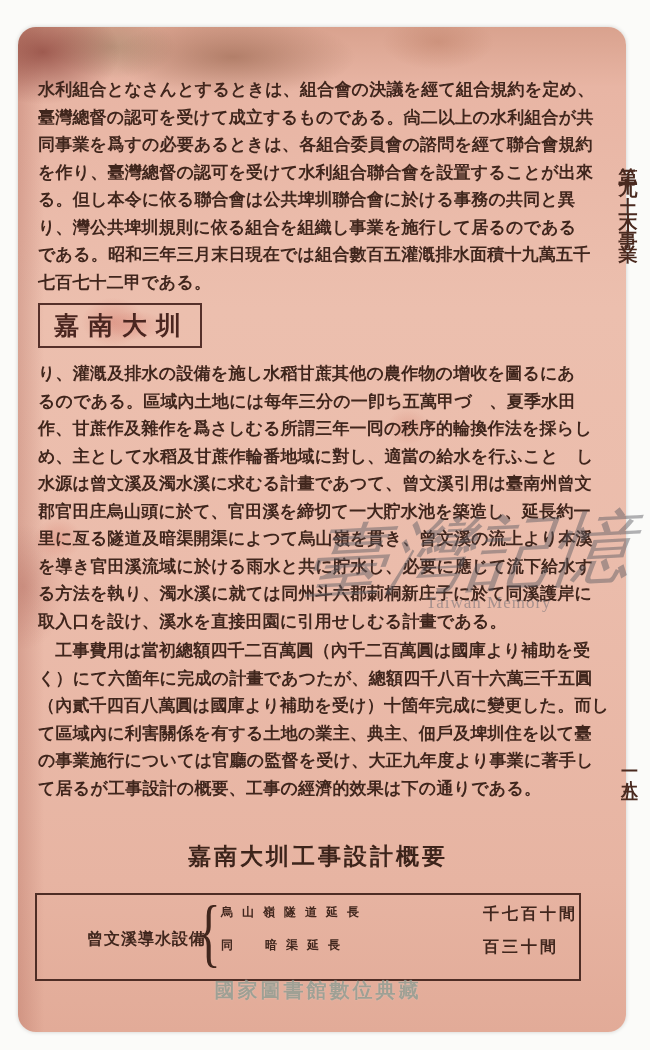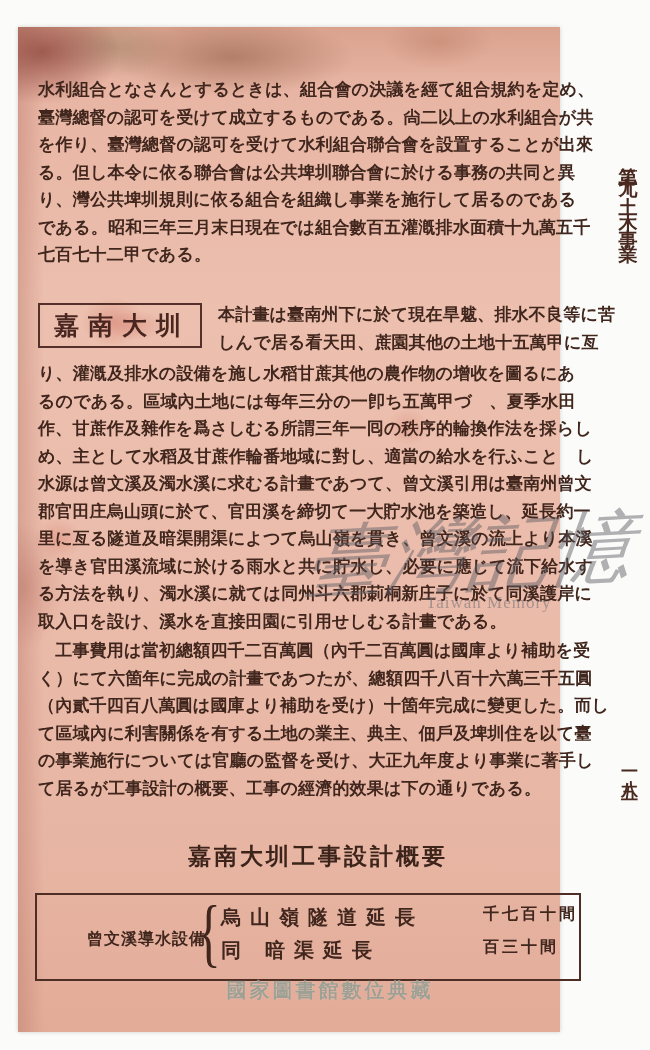--- a/index.html
+++ b/index.html
@@ -3,22 +3,22 @@
 <meta charset="utf-8">
 <style>
   html,body{margin:0;padding:0;}
   body{
     width:650px;height:1050px;position:relative;overflow:hidden;
     background:#fbfbf9;
     font-family:"Liberation Serif","DejaVu Serif",serif;
   }
   
   .scan{
-    position:absolute;left:18px;top:27px;width:542px;height:1005px;
-    border-radius:0;
+    position:absolute;left:18px;top:27px;width:608px;height:1005px;
+    border-radius:18px;
     background:
       radial-gradient(ellipse 110px 75px at 25px 25px,  rgba(118,42,36,.62), rgba(118,42,36,0) 70%),
       radial-gradient(ellipse 170px 55px at 215px 30px, rgba(132,82,58,.50), rgba(132,82,58,0) 72%),
       radial-gradient(ellipse 90px 45px at 95px 20px,   rgba(122,112,78,.35), rgba(122,112,78,0) 70%),
       radial-gradient(ellipse 80px 40px at 420px 15px,  rgba(168,100,72,.30), rgba(168,100,72,0) 70%),
       radial-gradient(ellipse 45px 35px at 95px 295px,  rgba(196,84,70,.30), rgba(196,84,70,0) 70%),
       radial-gradient(ellipse 30px 26px at 390px 400px, rgba(196,92,74,.22), rgba(196,92,74,0) 70%),
       radial-gradient(ellipse 34px 30px at 40px 512px,  rgba(200,88,72,.26), rgba(200,88,72,0) 70%),
       radial-gradient(ellipse 60px 90px at 6px 560px,   rgba(150,66,56,.25), rgba(150,66,56,0) 70%),
       linear-gradient(90deg, rgba(146,66,54,.22) 0px, rgba(146,66,54,0) 26px),
@@ -55,21 +55,21 @@
     position:absolute;left:50px;top:34px;font-size:16px;font-weight:700;
     letter-spacing:1px;color:#40261d;white-space:nowrap;text-align:center;
   }
   .stable .brace{
     position:absolute;left:160px;top:-6px;font-size:66px;font-weight:400;
     color:#40261d;transform:scaleX(.75) scaleY(1.15);transform-origin:left top;
   }
   .trow{position:absolute;left:184px;right:8px;height:24px;}
   .trow.r1{top:9px;}
   .trow.r2{top:42px;}
-  .titem{position:absolute;left:0;font-size:20px;font-weight:700;letter-spacing:9px;
+  .titem{position:absolute;left:0;font-size:12px;font-weight:700;letter-spacing:9px;
          color:#40261d;white-space:nowrap;}
   .titem.prefix{left:0;}
   .titem.indent{left:44px;}
   .tval{position:absolute;left:262px;font-size:16px;font-weight:700;letter-spacing:3px;
         color:#40261d;white-space:nowrap;}
   
   .vmargin{
     position:absolute;writing-mode:vertical-rl;text-orientation:upright;
     color:#4a2a20;white-space:nowrap;
   }
@@ -82,48 +82,45 @@
     font-size:80px;line-height:1;color:rgba(95,95,100,.48);
     font-style:italic;letter-spacing:2px;white-space:nowrap;
     transform:rotate(-3deg) skewX(-10deg);pointer-events:none;
   }
   .wm-sub{
     position:absolute;left:408px;top:566px;font-size:17px;
     color:rgba(110,110,116,.55);letter-spacing:1px;font-style:normal;
     pointer-events:none;
   }
   .wm-bottom{
-    position:absolute;left:12px;top:950px;width:600px;text-align:center;
+    position:absolute;left:0;top:950px;width:600px;text-align:center;
     font-size:20px;font-weight:700;letter-spacing:3px;
     color:rgba(128,140,128,.72);
     text-shadow:0 0 1px rgba(255,255,255,.5);
     pointer-events:none;
   }
 </style>
 </head>
 <body>
 
 <div class="scan">
 
   <div class="para1">
     <div class="bline">水利組合となさんとするときは、組合會の決議を經て組合規約を定め、</div>
     <div class="bline">臺灣總督の認可を受けて成立するものである。尙二以上の水利組合が共</div>
+    <div class="bline">同事業を爲すの必要あるときは、各組合委員會の諮問を經て聯合會規約</div>
     <div class="bline">を作り、臺灣總督の認可を受けて水利組合聯合會を設置することが出來</div>
     <div class="bline">る。但し本令に依る聯合會は公共埤圳聯合會に於ける事務の共同と異</div>
     <div class="bline">り、灣公共埤圳規則に依る組合を組織し事業を施行して居るのである</div>
     <div class="bline">である。昭和三年三月末日現在では組合數百五灌漑排水面積十九萬五千</div>
     <div class="bline">七百七十二甲である。</div>
   </div>
 
   <div class="kanan-row">
     <div class="kanan-box">嘉南大圳</div>
-    <div class="kanan-lines">
-      <div class="bline">本計畫は臺南州下に於て現在旱魃、排水不良等に苦</div>
-      <div class="bline">しんで居る看天田、蔗園其他の土地十五萬甲に亙</div>
-    </div>
   </div>
 
   <div class="para2">
     <div class="bline">り、灌漑及排水の設備を施し水稻甘蔗其他の農作物の增收を圖るにあ</div>
     <div class="bline">るのである。區域內土地には每年三分の一卽ち五萬甲づゝ、夏季水田</div>
     <div class="bline">作、甘蔗作及雜作を爲さしむる所謂三年一囘の秩序的輪換作法を採らし</div>
     <div class="bline">め、主として水稻及甘蔗作輪番地域に對し、適當の給水を行ふことゝし</div>
     <div class="bline">水源は曾文溪及濁水溪に求むる計畫であつて、曾文溪引用は臺南州曾文</div>
     <div class="bline">郡官田庄烏山頭に於て、官田溪を締切て一大貯水池を築造し、延長約一</div>
     <div class="bline">里に亙る隧道及暗渠開渠によつて烏山嶺を貫き、曾文溪の流上より本溪</div>

